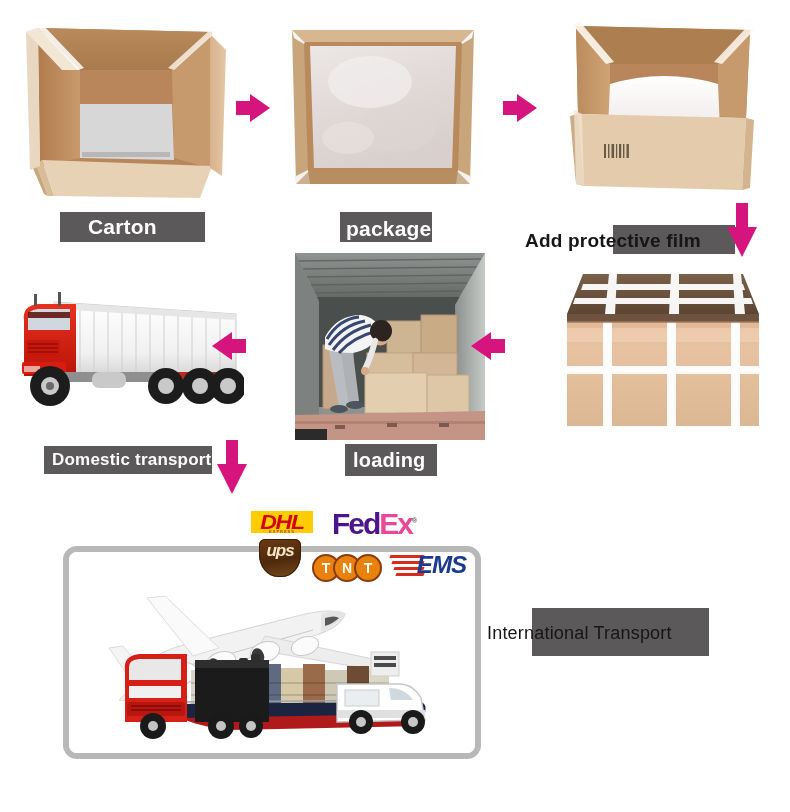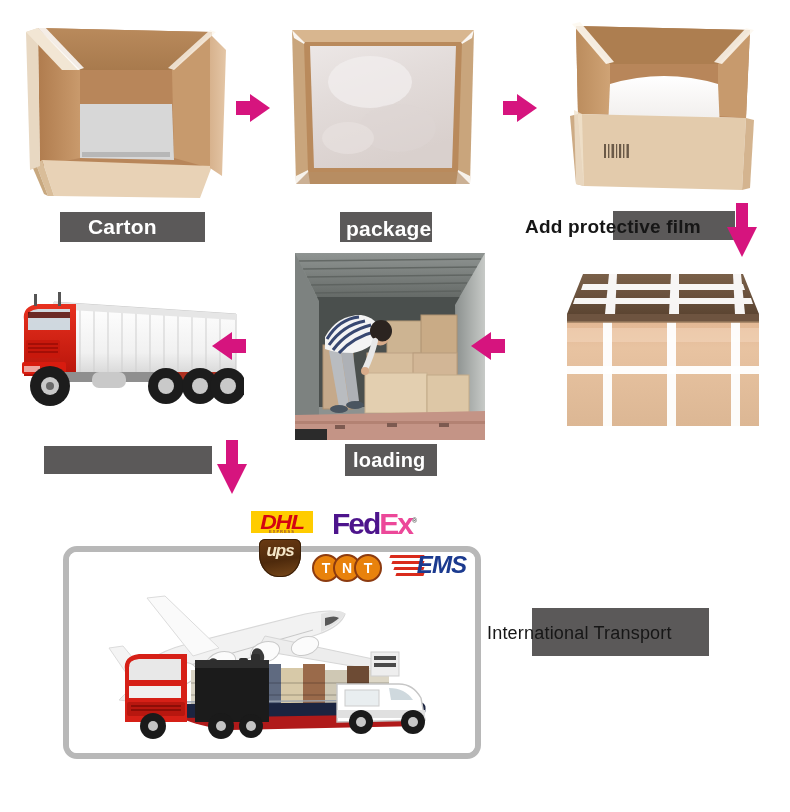--- a/index.html
+++ b/index.html
@@ -303,21 +303,21 @@
   <div class="label-wrap" style="left:60px; top:212px; height:30px;">
     <div class="label-hl" style="left:0; top:0; width:145px; height:30px;"></div>
     <div class="label-txt txt-white" style="font-size:21px; padding:0 28px;">Carton</div>
   </div>
 
   <div class="label-wrap" style="left:340px; top:212px; height:34px;">
     <div class="label-hl" style="left:0; top:0; width:92px; height:30px;"></div>
     <div class="label-txt txt-white" style="font-size:21px; padding:0 6px;">package</div>
   </div>
 
-  <div class="label-wrap" style="left:525px; top:212px; height:28px;">
+  <div class="label-wrap" style="left:525px; top:226px; height:28px;">
     <div class="label-hl" style="left:88px; top:-1px; width:122px; height:29px;"></div>
     <div class="label-txt txt-black" style="font-size:19px; padding:2px 0 0 0;">Add protective film</div>
   </div>
 
   <div class="arrow-d" style="position:absolute; left:725px; top:203px; width:34px; height:60px;">
     <div class="shaft" style="left:11px; top:0; width:12px; height:26px;"></div>
     <div class="head" style="left:2px; top:24px;"></div>
   </div>
 
   <div class="carton" style="left:14px; top:276px; width:230px; height:150px;">
@@ -514,20 +514,21 @@
         <polygon points="38,18 198,18 200,24 36,24"></polygon>
         <polygon points="30,32 206,32 208,38 28,38"></polygon>
       </g>
 
       <line x1="22" y1="56" x2="214" y2="56" stroke="#9a7b5e" stroke-width="1.4"></line>
     </svg>
   </div>
 
   <div class="label-wrap" style="left:44px; top:446px; height:28px;">
     <div class="label-hl" style="left:0; top:0; width:168px; height:28px;"></div>
+    <div class="label-txt txt-white" style="font-size:17px; padding:0 8px;">Domestic transport</div>
   </div>
 
   <div class="arrow-d" style="position:absolute; left:215px; top:440px; width:34px; height:62px;">
     <div class="shaft" style="left:11px; top:0; width:12px; height:26px;"></div>
     <div class="head" style="left:2px; top:24px;"></div>
   </div>
 
   <div class="label-wrap" style="left:345px; top:444px; height:32px;">
     <div class="label-hl" style="left:0; top:0; width:92px; height:32px;"></div>
     <div class="label-txt txt-white" style="font-size:20px; padding:0 8px;">loading</div>

